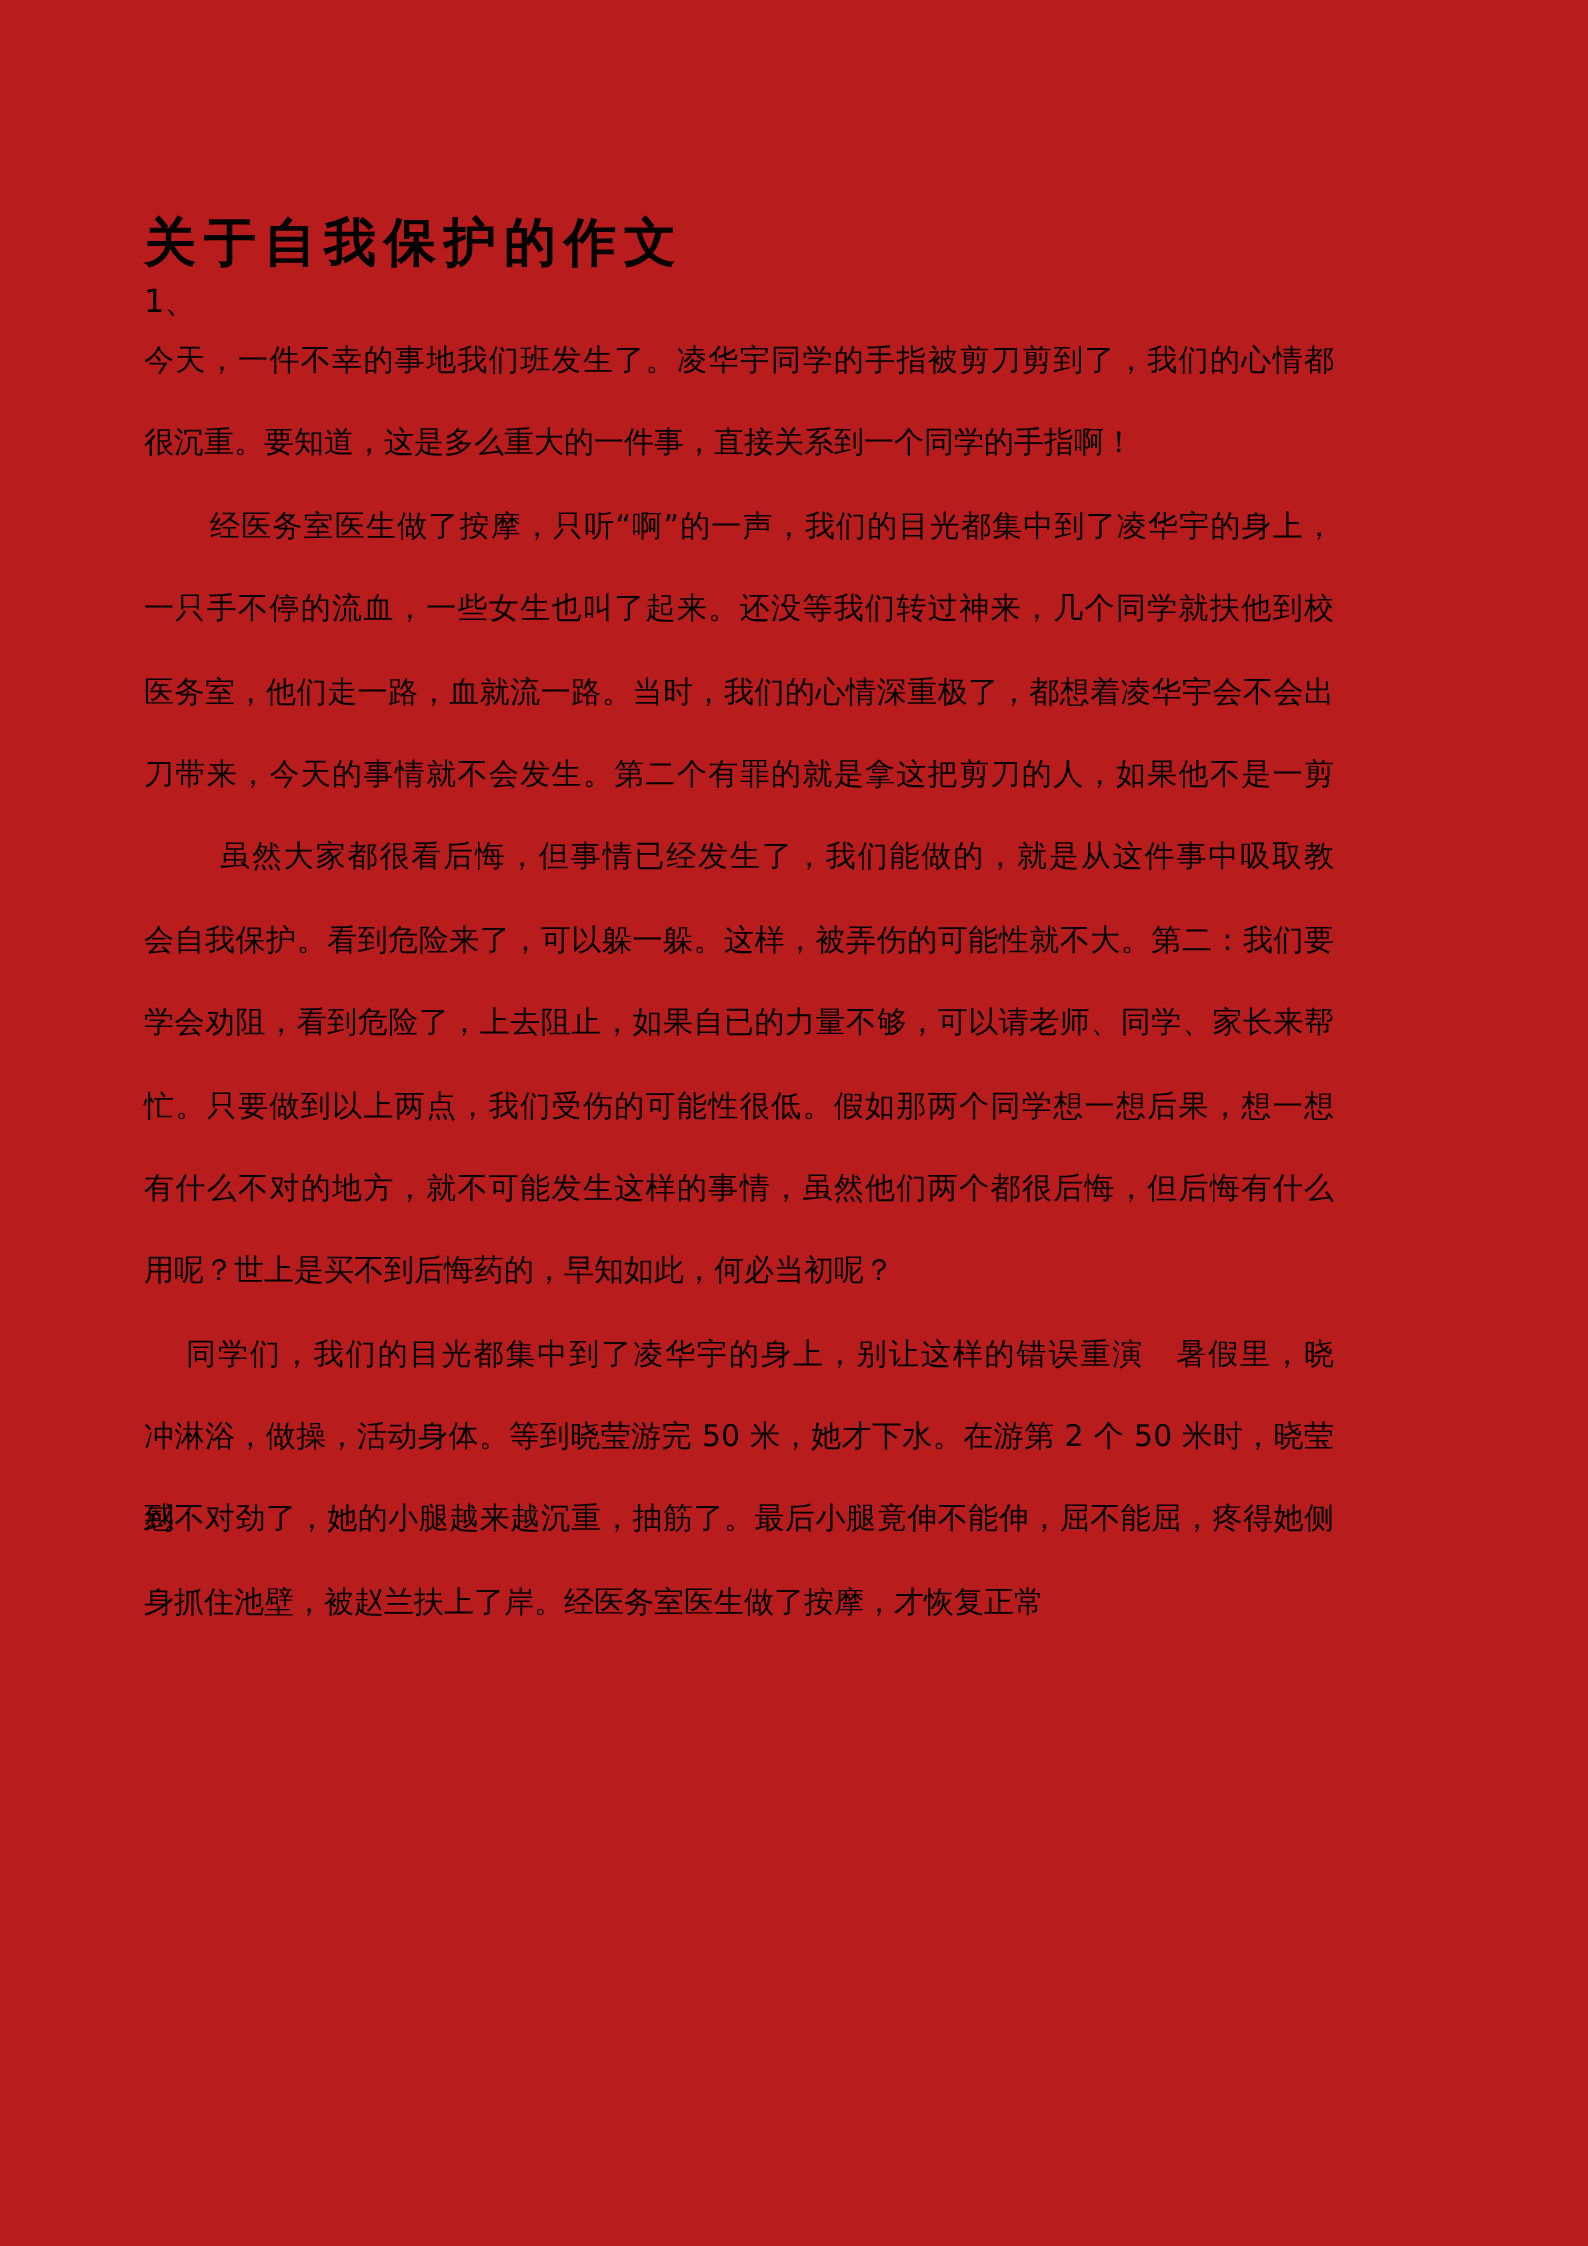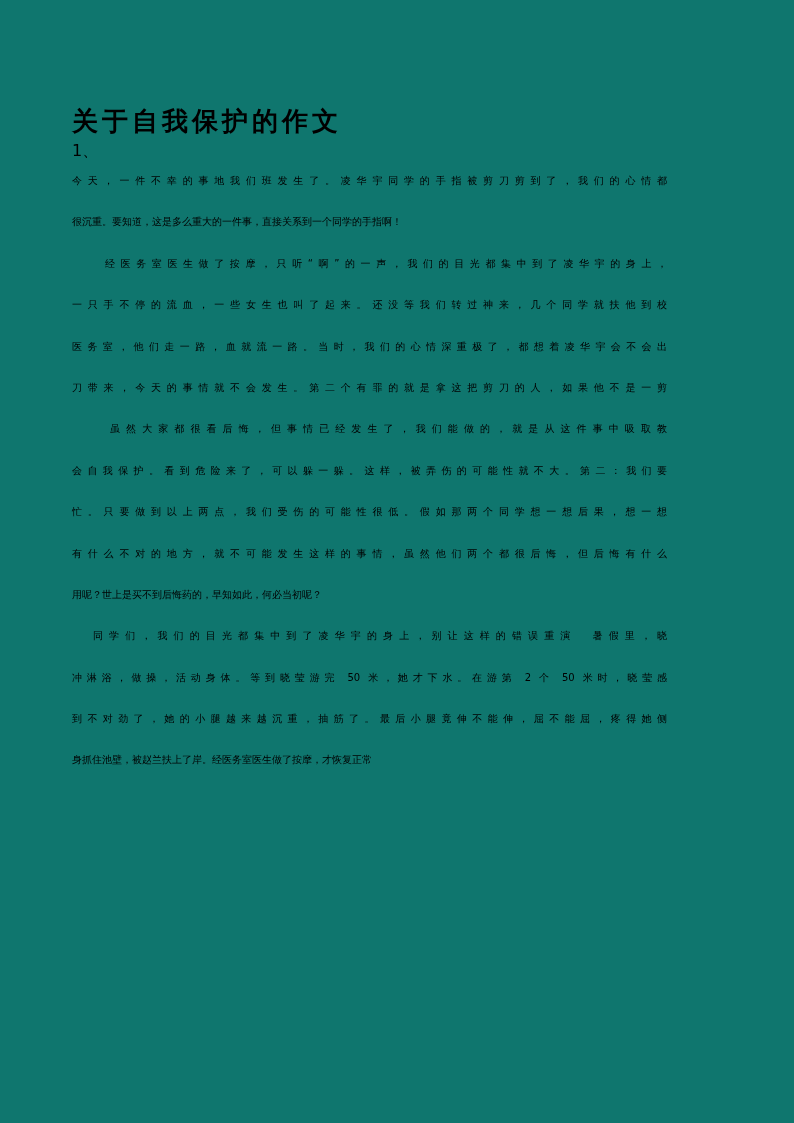--- a/index.html
+++ b/index.html
@@ -4,21 +4,21 @@
 <style>
   html, body {
     margin: 0;
     padding: 0;
     background: #ffffff;
   }
   .page {
     position: relative;
     width: 794px;
     height: 1123px;
-    background: #0f766e;
+    background: #b91c1c;
     color: #000000;
     font-family: "DejaVu Sans", sans-serif;
     overflow: hidden;
   }
   .doc-title {
     position: absolute;
     left: 72px;
     top: 104px;
     margin: 0;
     font-size: 26px;
@@ -36,21 +36,21 @@
   }
   .lines {
     position: absolute;
     left: 72px;
     top: 160px;
     width: 595px;
   }
   .line {
     height: 41.4px;
     line-height: 41.4px;
-    font-size: 10px;
+    font-size: 15px;
     color: #000000;
     text-align: left;
   }
   .line.fill {
     text-align: justify;
     text-align-last: justify;
   }
 </style>
 </head>
 <body>
@@ -62,20 +62,21 @@
 
   <div class="lines">
       <div class="line fill">今天，一件不幸的事地我们班发生了。凌华宇同学的手指被剪刀剪到了，我们的心情都</div>
       <div class="line">很沉重。要知道，这是多么重大的一件事，直接关系到一个同学的手指啊！</div>
       <div class="line fill" style="padding-left: 33px;">经医务室医生做了按摩，只听“啊”的一声，我们的目光都集中到了凌华宇的身上，</div>
       <div class="line fill">一只手不停的流血，一些女生也叫了起来。还没等我们转过神来，几个同学就扶他到校</div>
       <div class="line fill">医务室，他们走一路，血就流一路。当时，我们的心情深重极了，都想着凌华宇会不会出</div>
       <div class="line fill">刀带来，今天的事情就不会发生。第二个有罪的就是拿这把剪刀的人，如果他不是一剪</div>
       <div class="line fill" style="padding-left: 38px;">虽然大家都很看后悔，但事情已经发生了，我们能做的，就是从这件事中吸取教</div>
       <div class="line fill">会自我保护。看到危险来了，可以躲一躲。这样，被弄伤的可能性就不大。第二：我们要</div>
+      <div class="line fill">学会劝阻，看到危险了，上去阻止，如果自已的力量不够，可以请老师、同学、家长来帮</div>
       <div class="line fill">忙。只要做到以上两点，我们受伤的可能性很低。假如那两个同学想一想后果，想一想</div>
       <div class="line fill">有什么不对的地方，就不可能发生这样的事情，虽然他们两个都很后悔，但后悔有什么</div>
       <div class="line">用呢？世上是买不到后悔药的，早知如此，何必当初呢？</div>
       <div class="line fill" style="padding-left: 21px;">同学们，我们的目光都集中到了凌华宇的身上，别让这样的错误重演　暑假里，晓</div>
       <div class="line fill">冲淋浴，做操，活动身体。等到晓莹游完 50 米，她才下水。在游第 2 个 50 米时，晓莹感</div>
       <div class="line fill">到不对劲了，她的小腿越来越沉重，抽筋了。最后小腿竟伸不能伸，屈不能屈，疼得她侧</div>
       <div class="line">身抓住池壁，被赵兰扶上了岸。经医务室医生做了按摩，才恢复正常</div>
     </div>
 </div>
 

